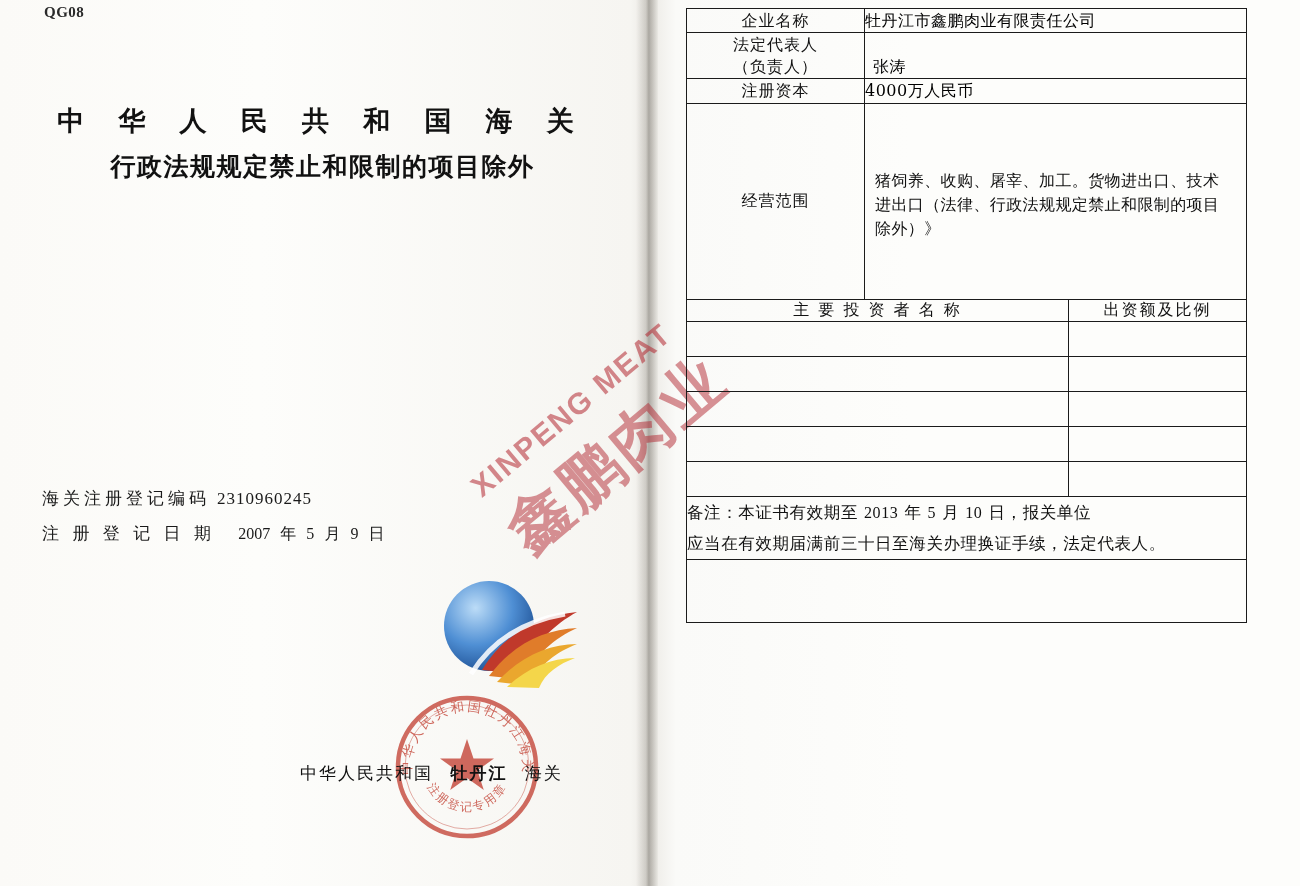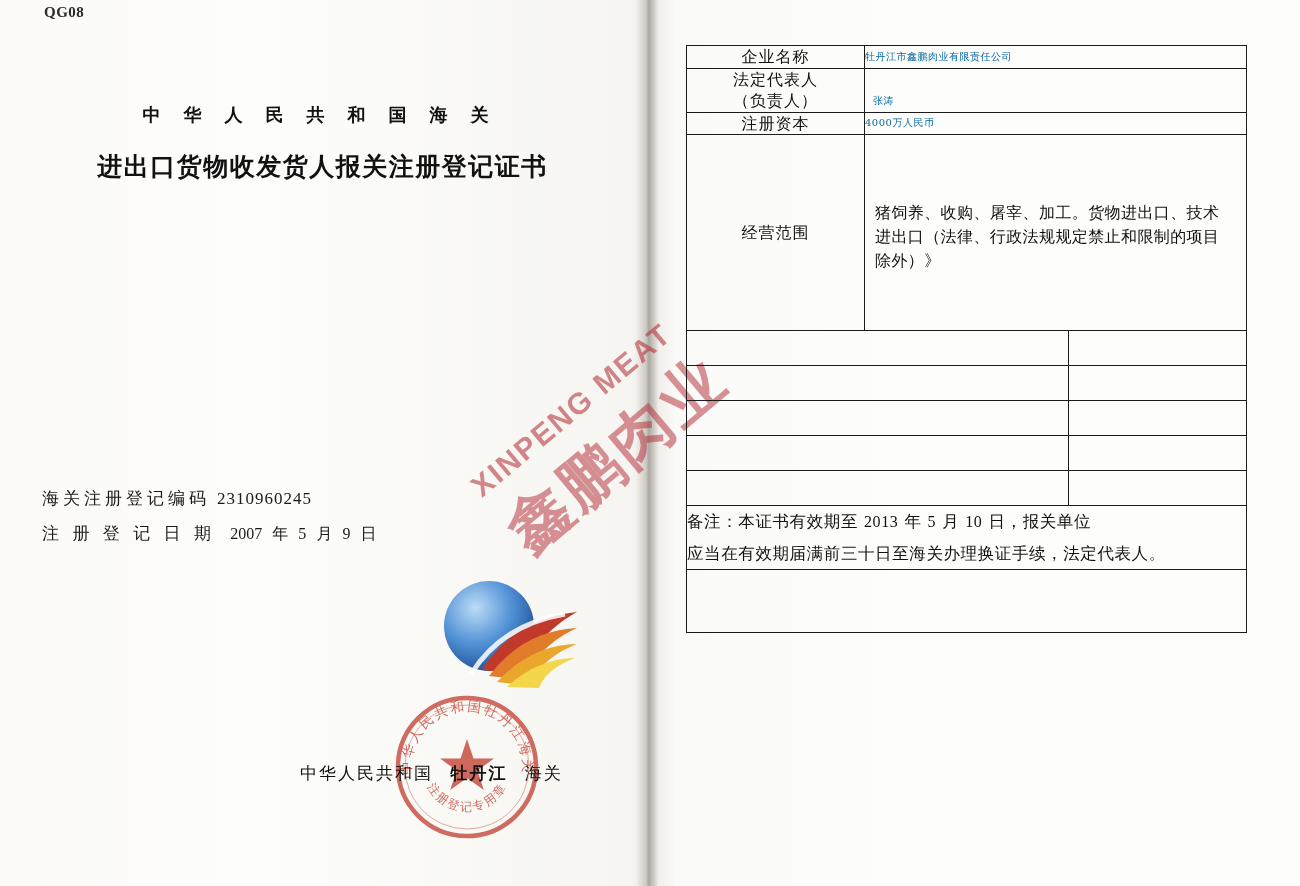--- a/index.html
+++ b/index.html
@@ -47,22 +47,22 @@
 
   
   #left-content {
     position: absolute;
     left: 0; top: 0; width: 650px; height: 886px;
   }
   .title-main {
     position: absolute;
     left: 0; top: 103px; width: 640px;
     text-align: center;
-    font-family: Liberation Sans, sans-serif;
-    font-size: 18px;
+    font-family: Liberation Mono, monospace;
+    font-size: 27px;
     font-weight: bold;
     letter-spacing: 9px;
     color: #111;
   }
   .title-sub {
     position: absolute;
     left: 0; top: 150px; width: 645px;
     text-align: center;
     font-family: "DejaVu Serif", serif;
     font-size: 25px;
@@ -151,41 +151,40 @@
     margin-top: 4px;
   }
 
   
   #cert-table {
     position: absolute;
     left: 686px; top: 8px;
     width: 560px;
     border-collapse: collapse;
     table-layout: fixed;
-    margin-top: 37px;
   }
   #cert-table td {
     border: 1.5px solid #1b1b1b;
     vertical-align: middle;
     padding: 0;
   }
   .th-label {
     width: 178px;
     text-align: center;
     font-family: "DejaVu Serif", serif;
     font-size: 16px;
     letter-spacing: 1px;
     color: #111;
     line-height: 1.35;
     padding: 6px 4px;
   }
   .td-value {
     font-family: "DejaVu Serif", serif;
-    font-size: 10px;
-    color: #0369a1;
+    font-size: 16px;
+    color: #000000;
     padding: 6px 10px;
     line-height: 1.45;
     letter-spacing: 0.5px;
   }
   .scope-cell {
     vertical-align: top;
   }
   .scope-text {
     font-family: Liberation Sans, sans-serif;
     font-size: 16px;
@@ -222,30 +221,30 @@
 
 <div id="page">
   <div id="paper-left"></div>
   <div id="paper-right"></div>
   <div id="spine"></div>
 
   <div class="code-label">QG08</div>
 
   <div id="left-content">
     <div class="title-main">中 华 人 民 共 和 国 海 关</div>
-    <div class="title-sub">进出口货物收发货人报关注册登记证书</div>
+    <div class="title-sub">行政法规规定禁止和限制的项目除外</div>
 
     <div class="reg-row" id="reg-code-row">
       <span class="reg-label">海关注册登记编码</span>
       <span class="reg-value" style="margin-left:2px;">2310960245</span>
     </div>
 
     <div class="reg-row" id="reg-date-row">
       <span class="reg-label">注 册 登 记 日 期</span>
-      <span class="date-seg" style="margin-left:10px;">2007</span>
+      <span class="date-seg" style="margin-left:18px;">2007</span>
       <span class="date-unit">年</span>
       <span class="date-seg">5</span>
       <span class="date-unit">月</span>
       <span class="date-seg">9</span>
       <span class="date-unit">日</span>
     </div>
 
     <svg id="company-logo" viewBox="0 0 175 110">
       <defs>
         <radialGradient id="gBlue" cx="35%" cy="30%" r="75%">
@@ -313,20 +312,24 @@
       <tr>
         <td class="th-label">注册资本</td>
         <td class="td-value nowrap" colspan="2">4000万人民币</td>
       </tr>
       <tr>
         <td class="th-label" style="height:195px;">经营范围</td>
         <td class="scope-cell" colspan="2">
           <div class="scope-text">猪饲养、收购、屠宰、加工。货物进出口、技术进出口（法律、行政法规规定禁止和限制的项目除外）》</div>
         </td>
       </tr>
+      <tr>
+        <td class="investor-head" colspan="2">主 要 投 资 者 名 称</td>
+        <td class="investor-head">出资额及比例</td>
+      </tr>
       <tr class="empty-row">
         <td colspan="2"></td>
         <td></td>
       </tr>
       <tr class="empty-row">
         <td colspan="2"></td>
         <td></td>
       </tr>
       <tr class="empty-row">
         <td colspan="2"></td>

